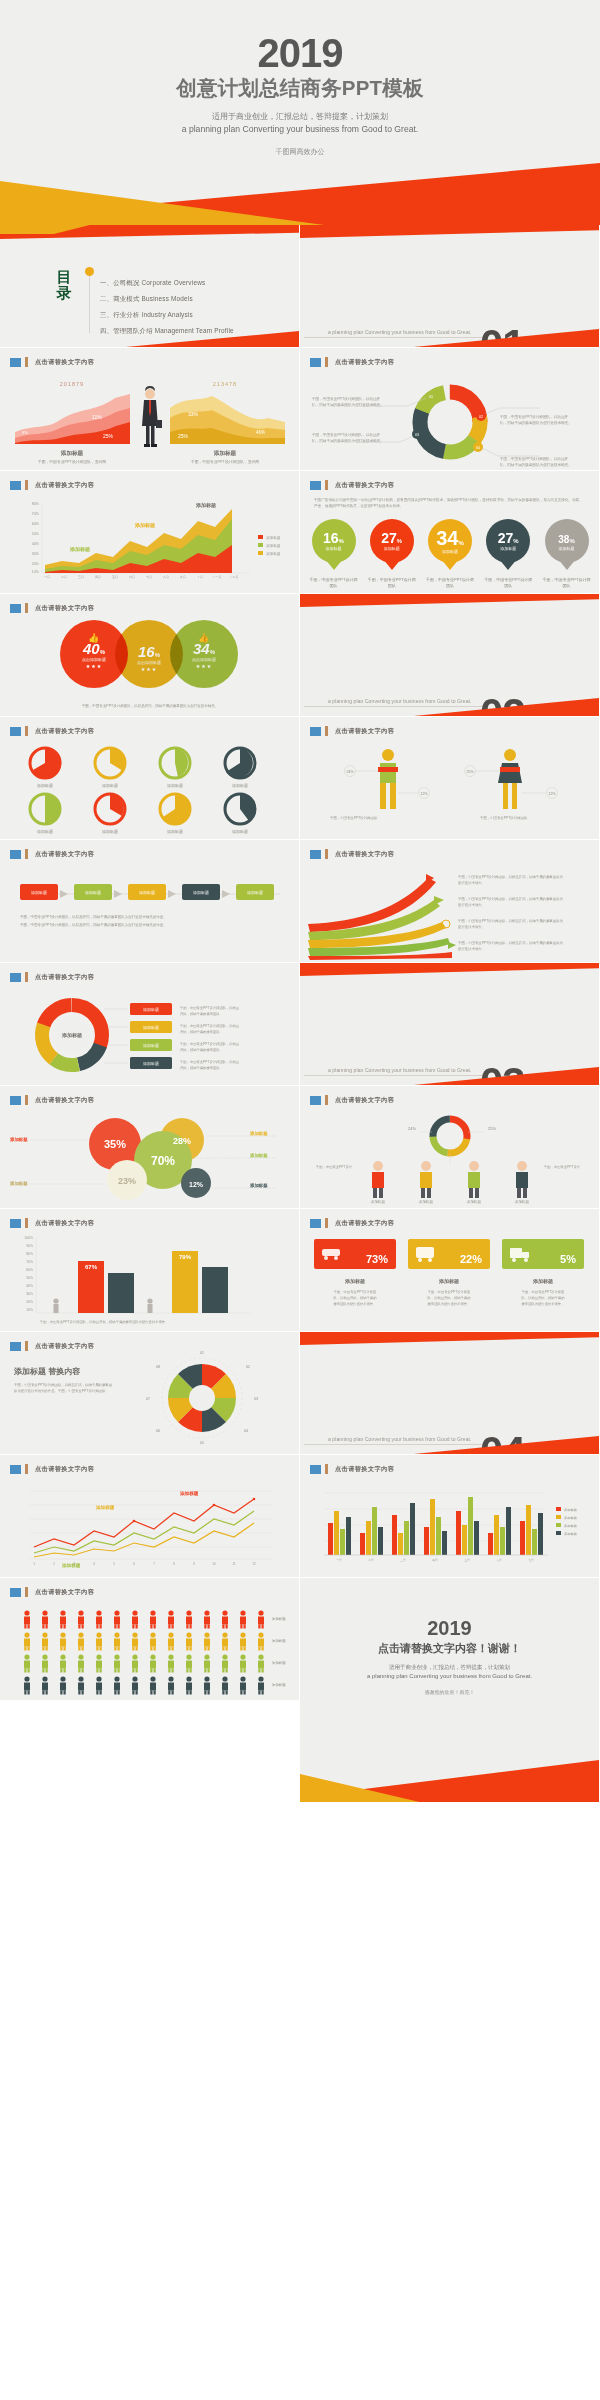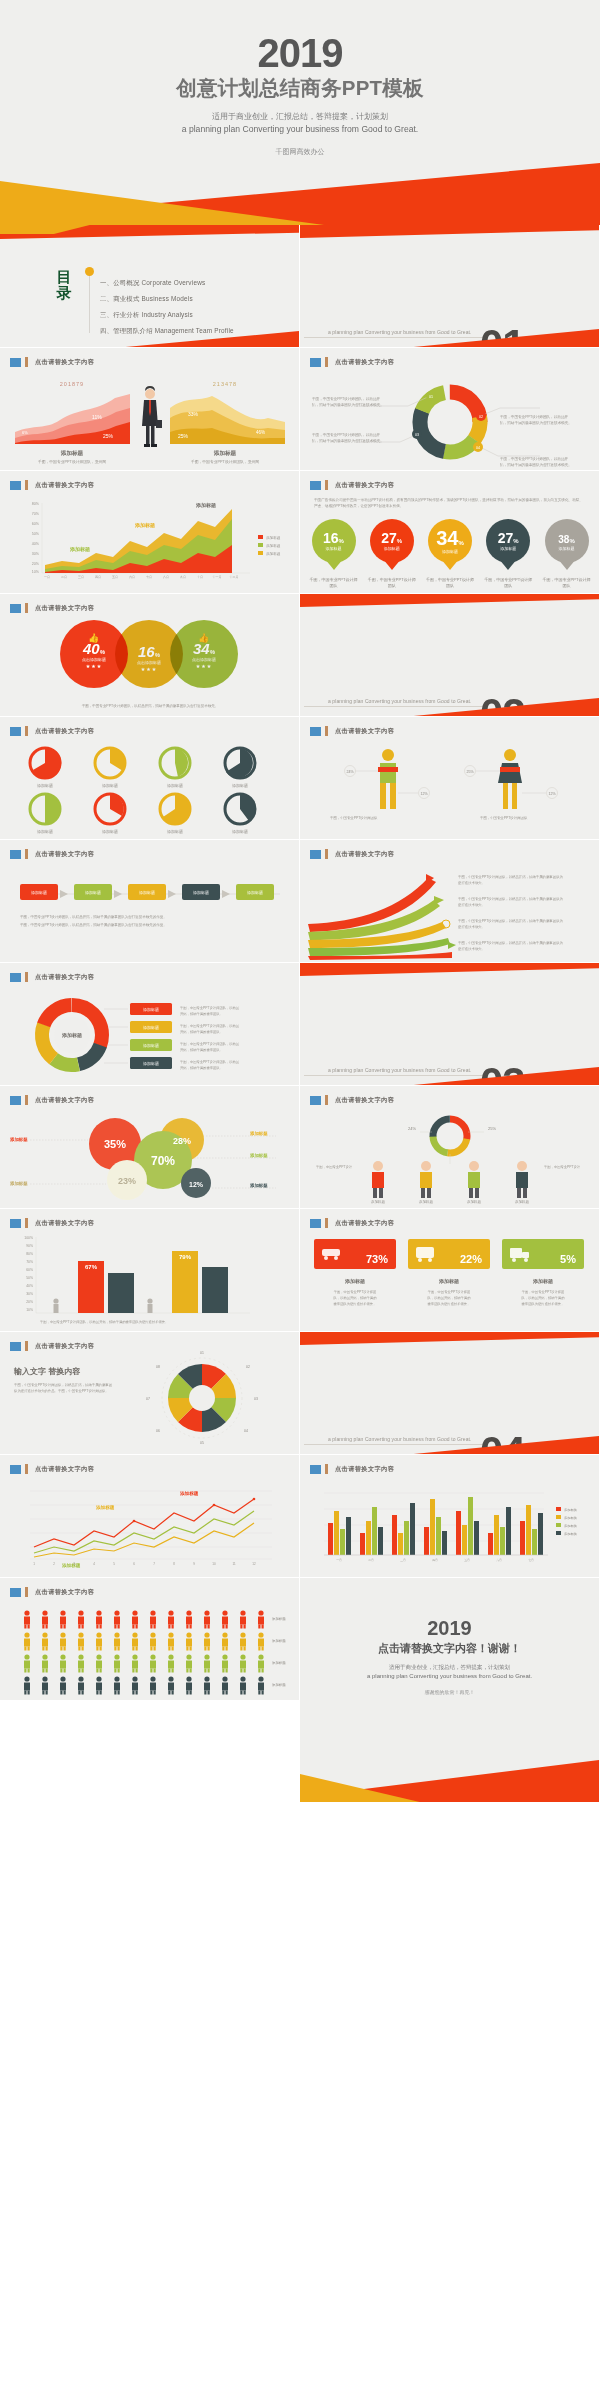--- a/index.html
+++ b/index.html
@@ -726,21 +726,21 @@
       </g>
     </svg>
   </div>
 
   <div class="s cellborder">
     <div class="shead">
       <span class="sq"></span>
       <span class="bar"></span>
       <span class="txt">点击请替换文字内容</span>
     </div>
-    <div style="position:absolute;top:34px;left:14px;width:100px;font-size:8px;font-weight:bold;color:#6f6b66">输入文字  替换内容</div>
+    <div style="position:absolute;top:34px;left:14px;width:100px;font-size:8px;font-weight:bold;color:#6f6b66">添加标题  替换内容</div>
     <div style="position:absolute;top:50px;left:14px;width:100px;font-size:3.4px;color:#94908a;line-height:1.8">千图，中国专业PPT设计师团队，以精品开拓，招纳千属的徽事团队为您打造技术领先的作品。千图，中国专业PPT设计师团队。</div>
     <svg width="150" height="96" viewBox="0 0 150 96" style="position:absolute;top:18px;left:130px">
       <g transform="translate(72,48)">
         <path d="M0,0 L0,-34 A34,34 0 0,1 24,-24 Z" fill="#ee3b1a"></path>
         <path d="M0,0 L24,-24 A34,34 0 0,1 34,0 Z" fill="#e8b21d"></path>
         <path d="M0,0 L34,0 A34,34 0 0,1 24,24 Z" fill="#a3c03f"></path>
         <path d="M0,0 L24,24 A34,34 0 0,1 0,34 Z" fill="#3c4f52"></path>
         <path d="M0,0 L0,34 A34,34 0 0,1 -24,24 Z" fill="#ee3b1a"></path>
         <path d="M0,0 L-24,24 A34,34 0 0,1 -34,0 Z" fill="#e8b21d"></path>
         <path d="M0,0 L-34,0 A34,34 0 0,1 -24,-24 Z" fill="#a3c03f"></path>

